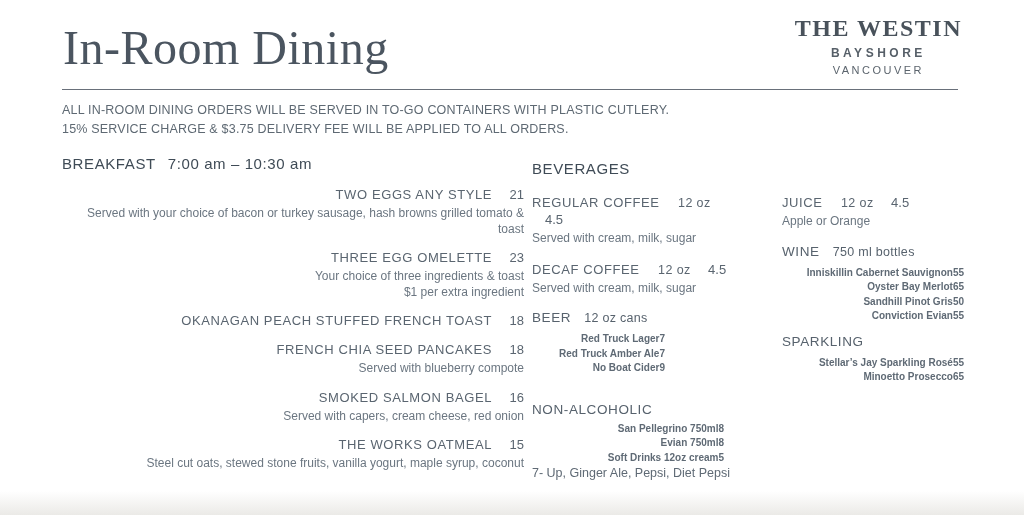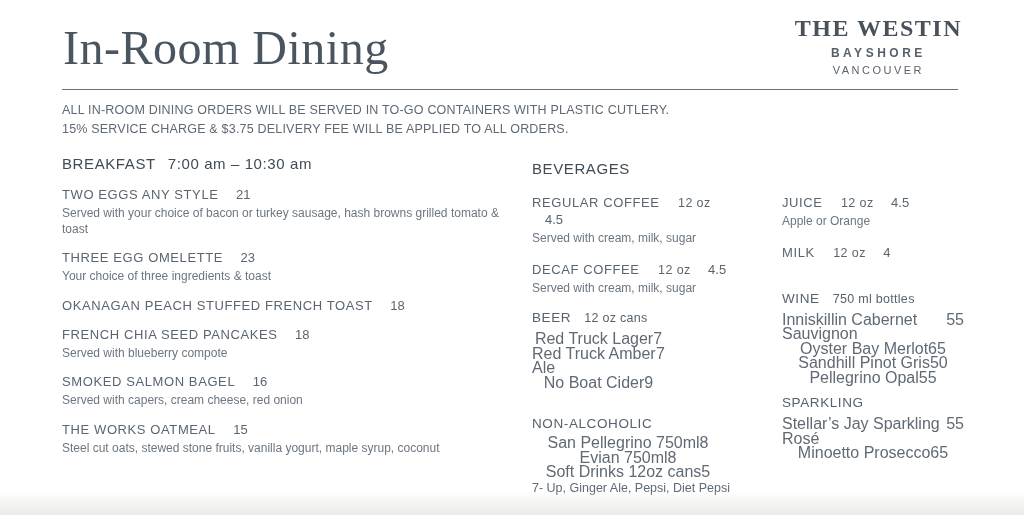--- a/index.html
+++ b/index.html
@@ -53,42 +53,42 @@
   .col-left  { left: 62px;  top: 155px; width: 462px; }
   .col-mid   { left: 532px; top: 160px; width: 210px; }
   .col-right { left: 782px; top: 194px; width: 195px; }
 
   .sec-head {
     font-size: 15px; font-weight: 400; color: #3f4b56;
     letter-spacing: 0.6px; line-height: 18px; margin-bottom: 13px;
   }
   .sec-hours { margin-left: 12px; }
 
-  .item { margin-bottom: 12px; }
+  .item { margin-bottom: 12px; text-align: right; }
   .item-head { line-height: 16px; }
   .item-name {
     font-size: 13px; letter-spacing: 0.6px; color: #5a6570;
   }
   .item-size { font-size: 12.5px; color: #5a6570; margin-left: 14px; letter-spacing: 0.4px; text-align: right; }
   .item-price { font-size: 13px; color: #5a6570; margin-left: 13px; }
   .item-desc {
     font-size: 12px; color: #6b7681; line-height: 15.5px; margin-top: 3px;
   }
 
   .bev-item { margin-bottom: 14px; }
 
   .sub-head {
     font-size: 13.5px; letter-spacing: 0.6px; color: #57626d;
     line-height: 16px; margin-bottom: 6px;
   }
   .size-note { font-size: 12.5px; letter-spacing: 0.3px; margin-left: 13px; }
 
   .price-row {
-    display: flex; justify-content: center;
-    font-size: 16px; color: #5f6a75; line-height: 14.5px;
+    display: flex; justify-content: flex-end;
+    font-size: 10px; color: #5f6a75; line-height: 14.5px; font-weight: bold;
   }
   .beer-rows .price-row { width: 133px; }
   .na-rows .price-row   { width: 192px; }
   .wine-rows .price-row { width: 182px; }
 
   .block-beer { margin-bottom: 26px; }
   .block-wine { margin-bottom: 10px; }
   .milk-item  { margin-bottom: 30px; }
   .juice-item { margin-bottom: 14px; }
   .na-note { font-size: 12.5px; color: #5f6a75; line-height: 15px; margin-top: 1px; }
@@ -130,20 +130,21 @@
     <div class="item-desc">Served with your choice of bacon or turkey sausage, hash browns grilled tomato &amp;</div>
     <div class="item-desc" style="margin-top:0;">toast</div>
   </div>
 
   <div class="item">
     <div class="item-head">
       <span class="item-name">THREE EGG OMELETTE</span>
       <span class="item-price">23</span>
     </div>
     <div class="item-desc">Your choice of three ingredients &amp; toast</div>
+    <div class="item-desc" style="margin-top:0;">$1 per extra ingredient</div>
   </div>
 
   <div class="item">
     <div class="item-head">
       <span class="item-name">OKANAGAN PEACH STUFFED FRENCH TOAST</span>
       <span class="item-price">18</span>
     </div>
   </div>
 
   <div class="item">
@@ -214,64 +215,57 @@
     <div class="sub-head" style="margin-bottom:4px;">NON-ALCOHOLIC</div>
     <div class="price-row">
       <span><span>San Pellegrino</span> <span>750ml</span></span>
       <span>8</span>
     </div>
     <div class="price-row">
       <span><span>Evian</span> <span>750ml</span></span>
       <span>8</span>
     </div>
     <div class="price-row">
-      <span><span>Soft Drinks</span> <span>12oz cans</span></span>
+      <span><span>Soft Drinks</span> <span>12oz cream</span></span>
       <span>5</span>
     </div>
     <div class="na-note">7- Up, Ginger Ale, Pepsi, Diet Pepsi</div>
   </div>
 </section>
 
 <section class="col col-right">
 
   <div class="juice-item">
     <div class="item-head">
       <span class="item-name">JUICE</span>
       <span class="item-size">12 oz</span>
       <span class="item-price">4.5</span>
     </div>
     <div class="item-desc">Apple or Orange</div>
   </div>
 
-  <div class="milk-item">
-    <div class="item-head">
-      <span class="item-name">MILK</span>
-      <span class="item-size">12 oz</span>
-      <span class="item-price">4</span>
-    </div>
-  </div>
 
   <div class="block-wine wine-rows">
     <div class="sub-head">
       <span>WINE</span><span class="size-note">750 ml bottles</span>
     </div>
     <div class="price-row">
       <span>Inniskillin Cabernet Sauvignon</span>
       <span>55</span>
     </div>
     <div class="price-row">
       <span>Oyster Bay Merlot</span>
       <span>65</span>
     </div>
     <div class="price-row">
       <span>Sandhill Pinot Gris</span>
       <span>50</span>
     </div>
     <div class="price-row">
-      <span>Pellegrino Opal</span>
+      <span>Conviction Evian</span>
       <span>55</span>
     </div>
   </div>
 
   <div class="wine-rows">
     <div class="sub-head">SPARKLING</div>
     <div class="price-row">
       <span>Stellar’s Jay Sparkling Rosé</span>
       <span>55</span>
     </div>

